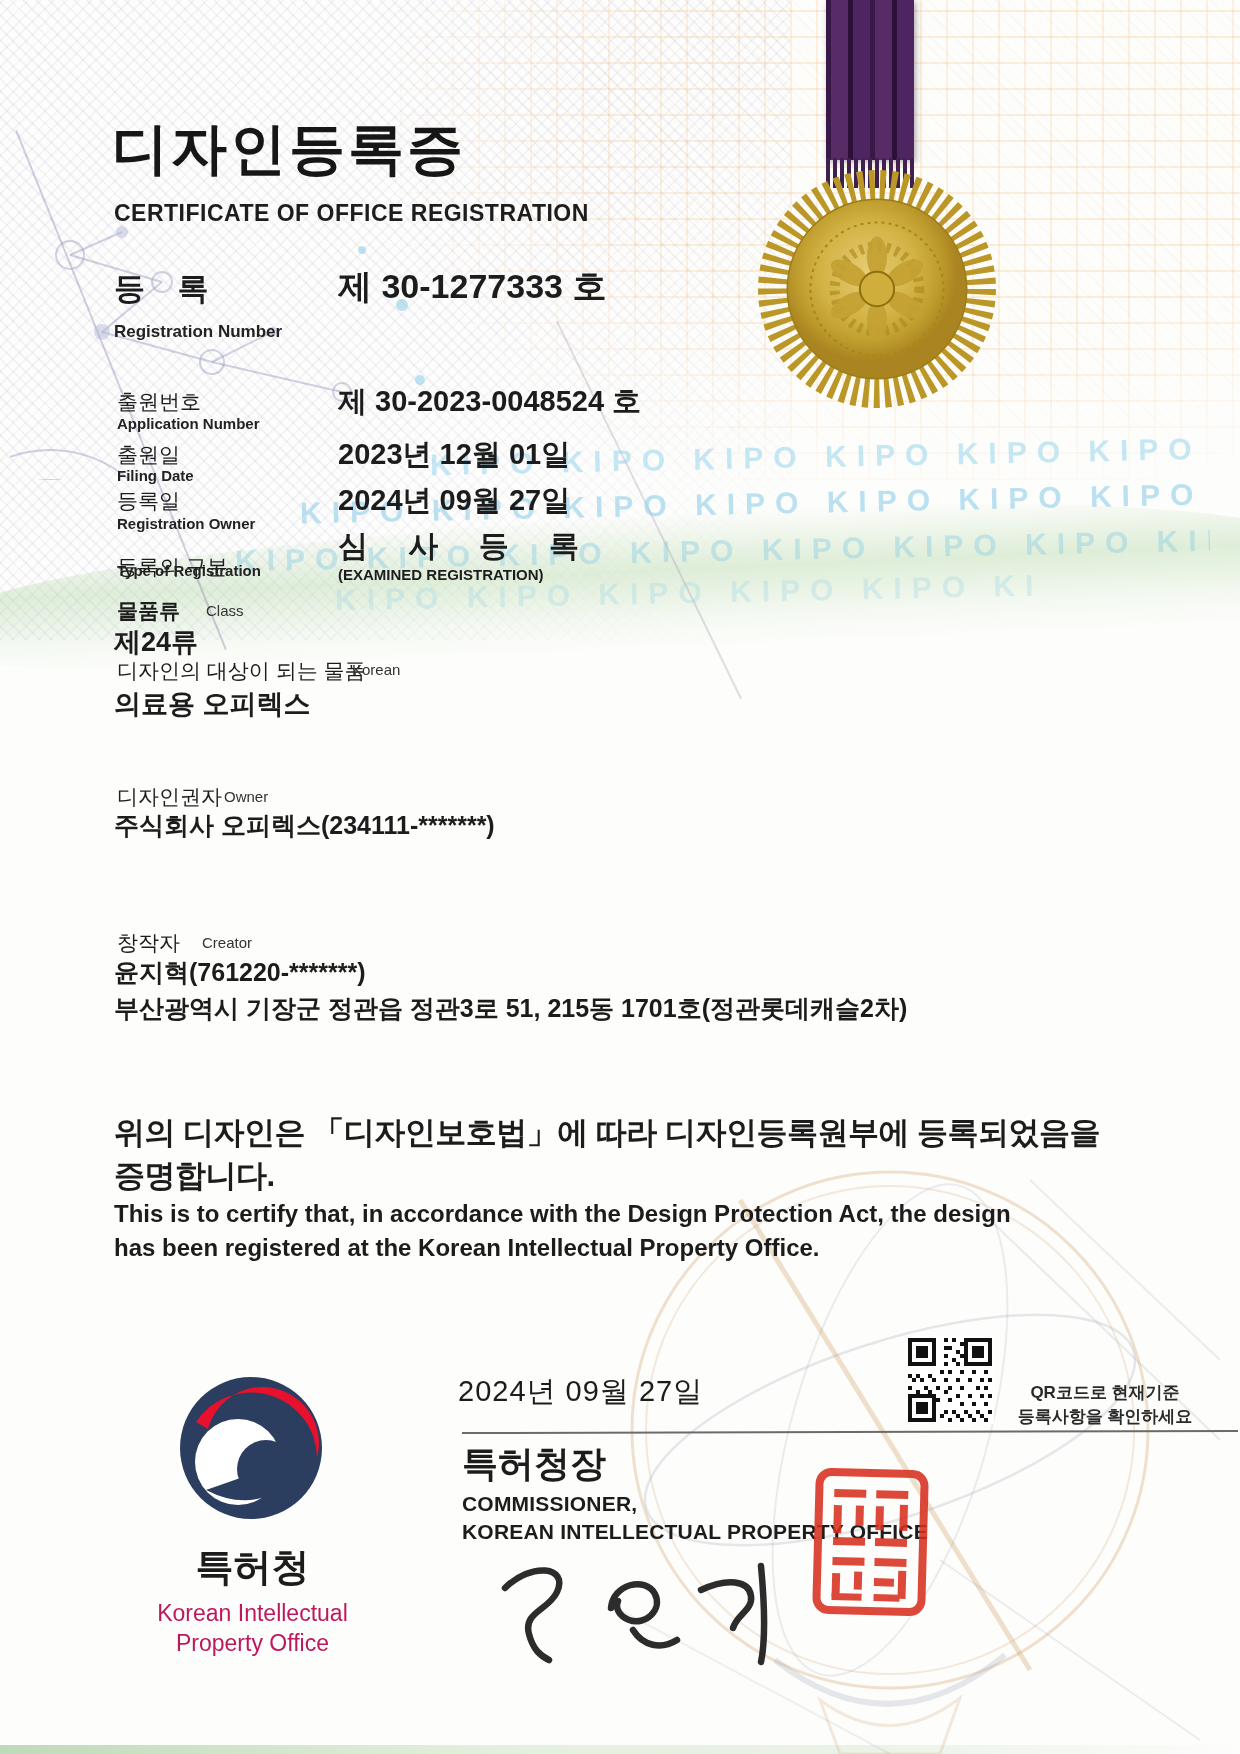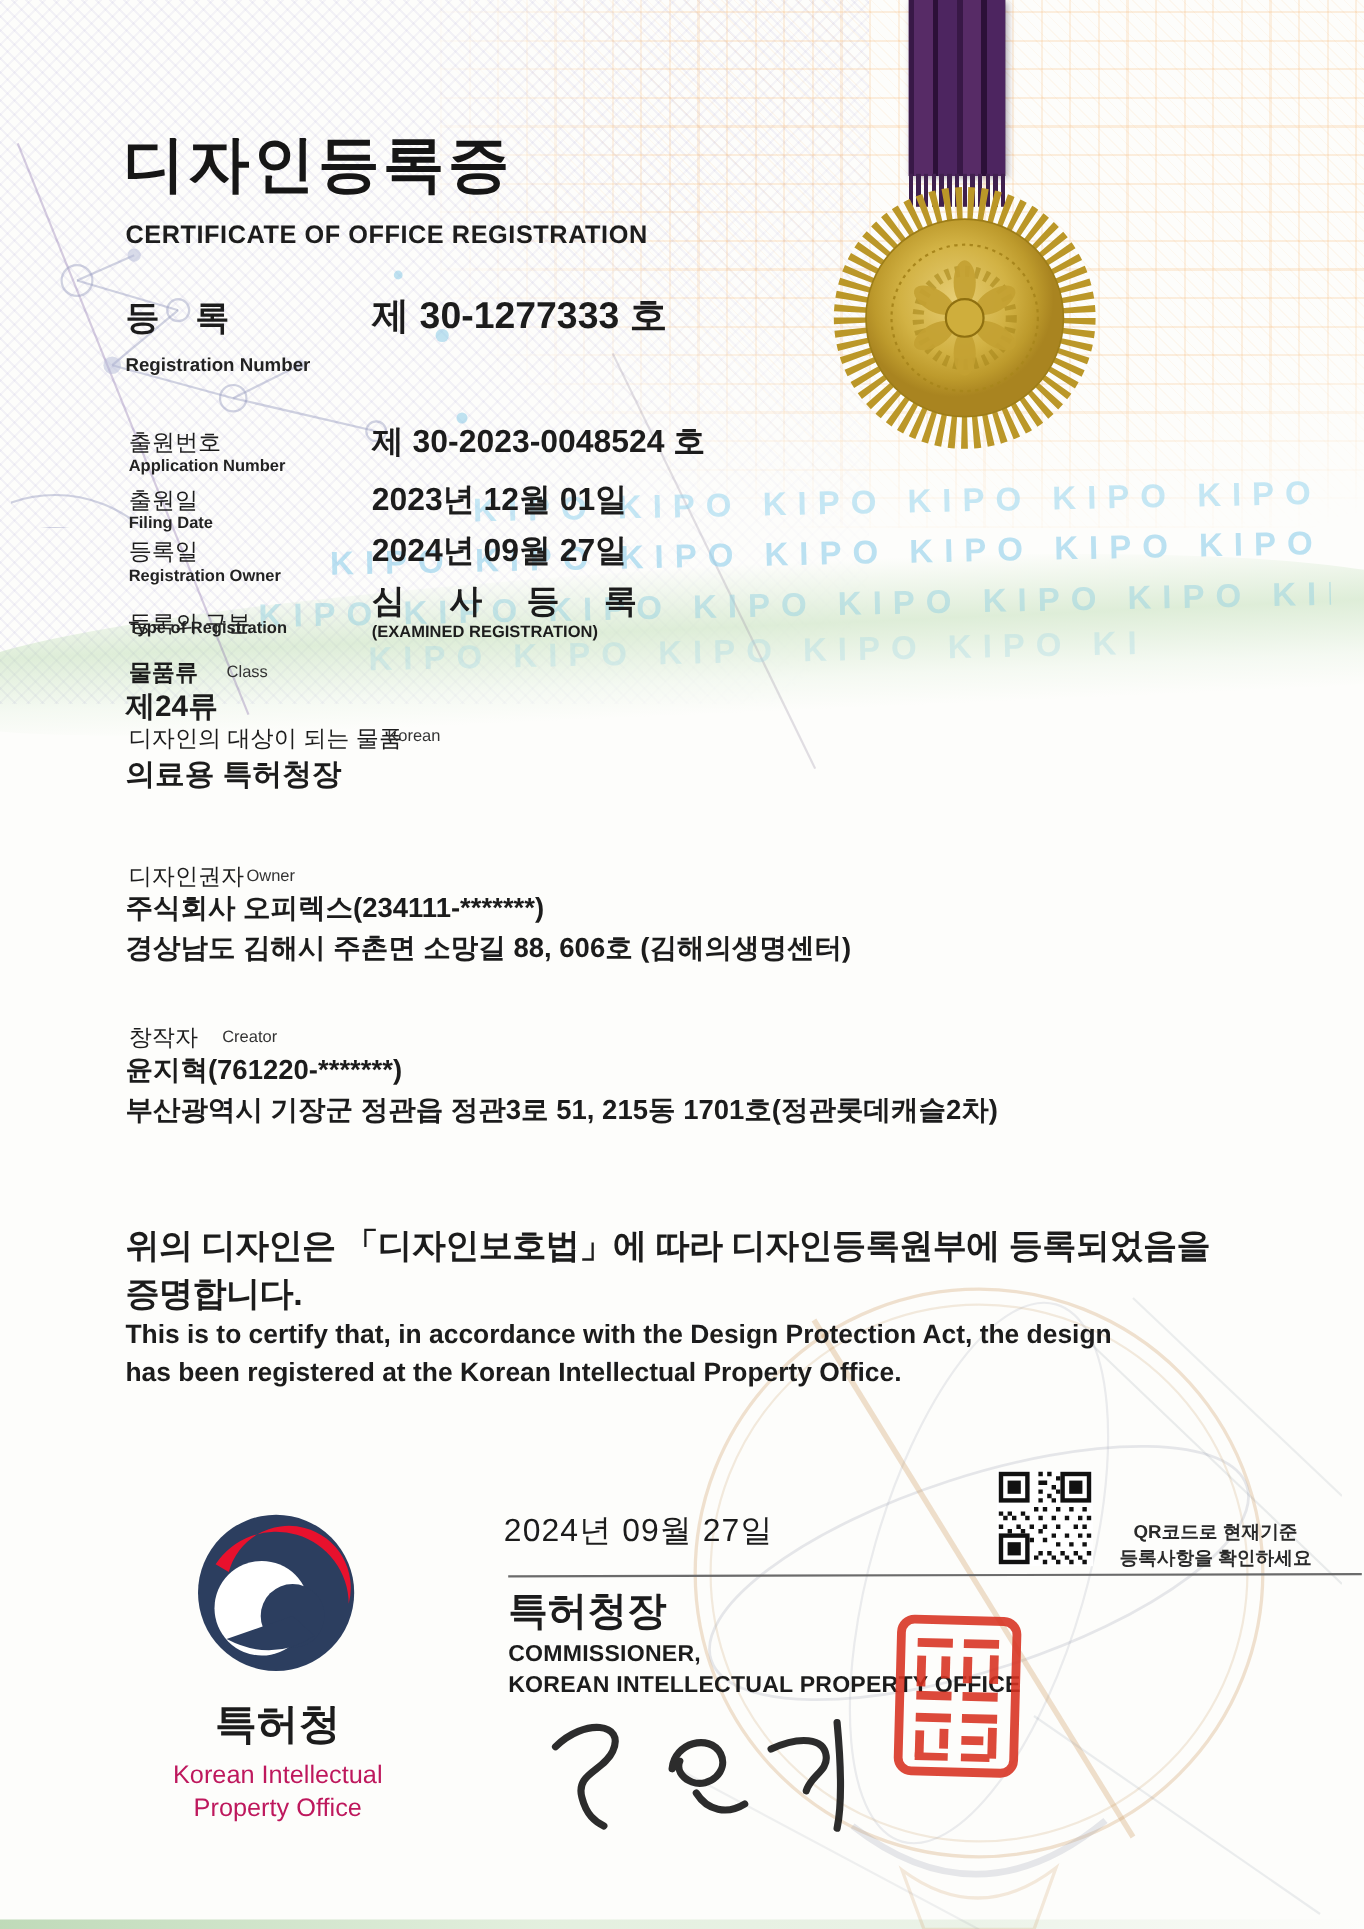--- a/index.html
+++ b/index.html
@@ -194,26 +194,25 @@
   <div class="abs content lbl-en" style="left:117px;top:562px;">Type of Registration</div>
   <div class="abs content val val-sp" style="left:338px;top:526px;font-size:30px;">심 사 등 록</div>
   <div class="abs content val-en" style="left:338px;top:566px;">(EXAMINED REGISTRATION)</div>
 
   <div class="abs content lbl-ko" style="left:117px;top:597px;font-weight:600;">물품류</div>
   <div class="abs content lbl-en light" style="left:206px;top:602px;">Class</div>
   <div class="abs content v-strong" style="left:114px;top:624px;">제24류</div>
 
   <div class="abs content lbl-ko reg" style="left:117px;top:657px;">디자인의 대상이 되는 물품</div>
   <div class="abs content lbl-en light" style="left:352px;top:661px;">Korean</div>
-  <div class="abs content v-strong" style="left:114px;top:686px;">의료용 특허청장</div>
+  <div class="abs content v-strong" style="left:114px;top:686px;">의료용 오피렉스</div>
 
   <div class="abs content lbl-ko reg" style="left:117px;top:783px;">디자인권자</div>
   <div class="abs content lbl-en light" style="left:224px;top:788px;">Owner</div>
   <div class="abs content v-strong2" style="left:114px;top:809px;">주식회사 오피렉스(234111-*******)</div>
-  <div class="abs content v-strong2" style="left:114px;top:845px;">경상남도 김해시 주촌면 소망길 88, 606호 (김해의생명센터)</div>
 
   <div class="abs content lbl-ko reg" style="left:117px;top:929px;">창작자</div>
   <div class="abs content lbl-en light" style="left:202px;top:934px;">Creator</div>
   <div class="abs content v-strong2" style="left:114px;top:956px;">윤지혁(761220-*******)</div>
   <div class="abs content v-strong2" style="left:114px;top:992px;">부산광역시 기장군 정관읍 정관3로 51, 215동 1701호(정관롯데캐슬2차)</div>
 
   <div class="abs content stmt-ko" style="left:114px;top:1112px;">위의 디자인은 「디자인보호법」에 따라 디자인등록원부에 등록되었음을</div>
   <div class="abs content stmt-ko" style="left:114px;top:1155px;">증명합니다.</div>
   <div class="abs content stmt-en" style="left:114px;top:1200px;">This is to certify that, in accordance with the Design Protection Act, the design</div>
   <div class="abs content stmt-en" style="left:114px;top:1234px;">has been registered at the Korean Intellectual Property Office.</div>

